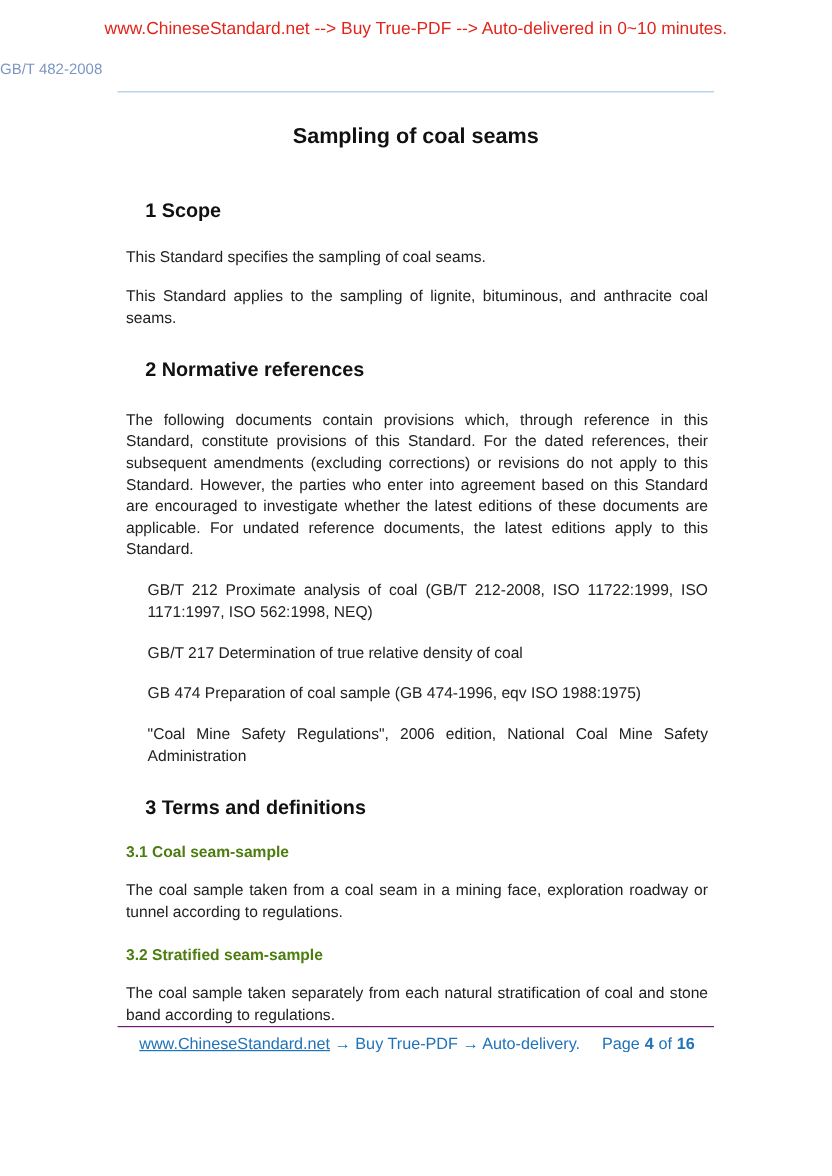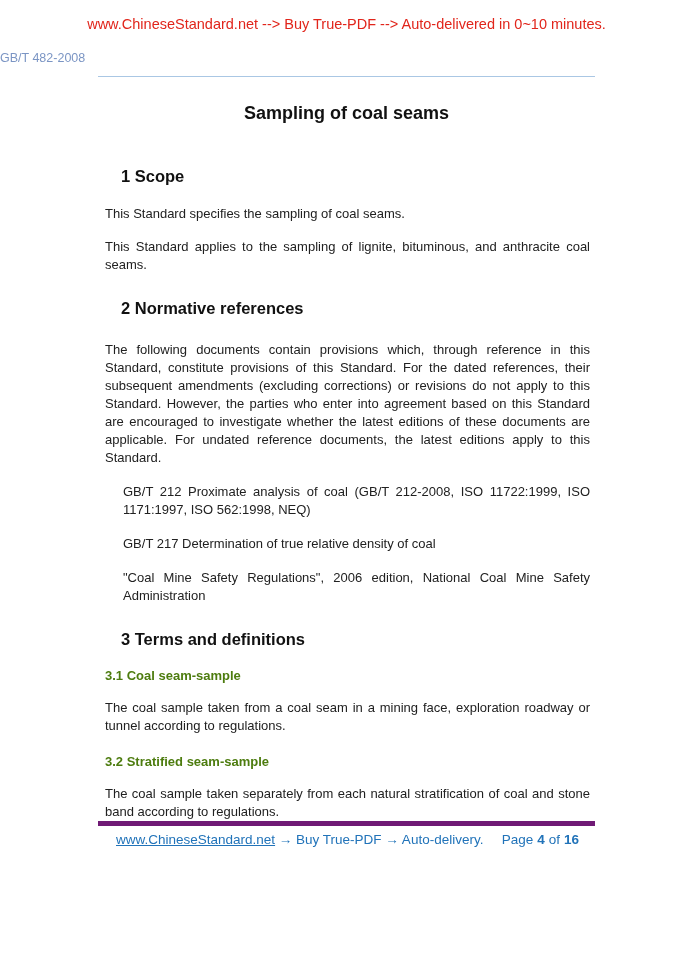--- a/index.html
+++ b/index.html
@@ -67,21 +67,21 @@
     text-align: justify;
   }
   .content p.tight { margin-top: 15px; }
   .content p.lead { margin-top: 23px; }
   .content p.ref {
     margin: 16px 0 0 18px;
     text-align: justify;
   }
   .footer {
     margin: auto 98px 53px 98px;
-    border-top: 5px solid #701a75;
+    border-top: 1px solid #701a75;
     padding: 5px 16px 0 18px;
     display: flex;
     justify-content: space-between;
     align-items: baseline;
     color: #2173b9;
     font-size: 13.5px;
     line-height: 17px;
   }
   .footer .site-link {
     text-decoration: underline;
@@ -106,20 +106,21 @@
   <div class="content">
 
     <h2 class="first">1 Scope</h2>
     <p>This Standard specifies the sampling of coal seams.</p>
     <p class="tight">This Standard applies to the sampling of lignite, bituminous, and anthracite coal seams.</p>
 
     <h2>2 Normative references</h2>
     <p class="lead">The following documents contain provisions which, through reference in this Standard, constitute provisions of this Standard. For the dated references, their subsequent amendments (excluding corrections) or revisions do not apply to this Standard. However, the parties who enter into agreement based on this Standard are encouraged to investigate whether the latest editions of these documents are applicable. For undated reference documents, the latest editions apply to this Standard.</p>
     <p class="ref">GB/T 212 Proximate analysis of coal (GB/T 212-2008, ISO 11722:1999, ISO 1171:1997, ISO 562:1998, NEQ)</p>
     <p class="ref">GB/T 217 Determination of true relative density of coal</p>
+    <p class="ref">GB 474 Preparation of coal sample (GB 474-1996, eqv ISO 1988:1975)</p>
     <p class="ref">"Coal Mine Safety Regulations", 2006 edition, National Coal Mine Safety Administration</p>
 
     <h2>3 Terms and definitions</h2>
 
     <h3>3.1 Coal seam-sample</h3>
     <p class="tight">The coal sample taken from a coal seam in a mining face, exploration roadway or tunnel according to regulations.</p>
 
     <h3>3.2 Stratified seam-sample</h3>
     <p class="tight">The coal sample taken separately from each natural stratification of coal and stone band according to regulations.</p>
 

